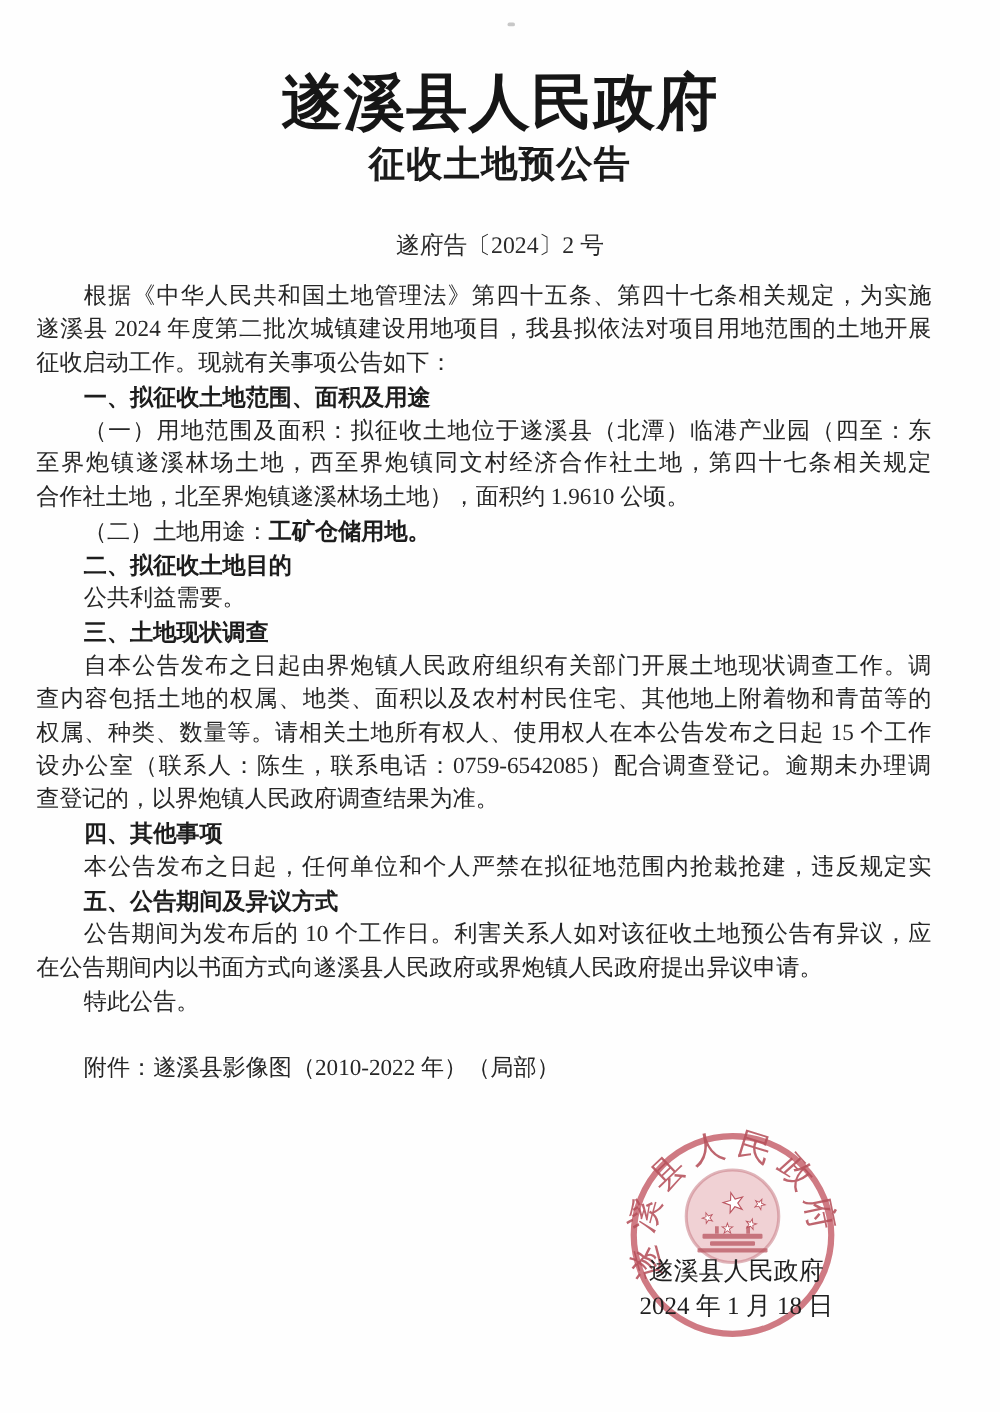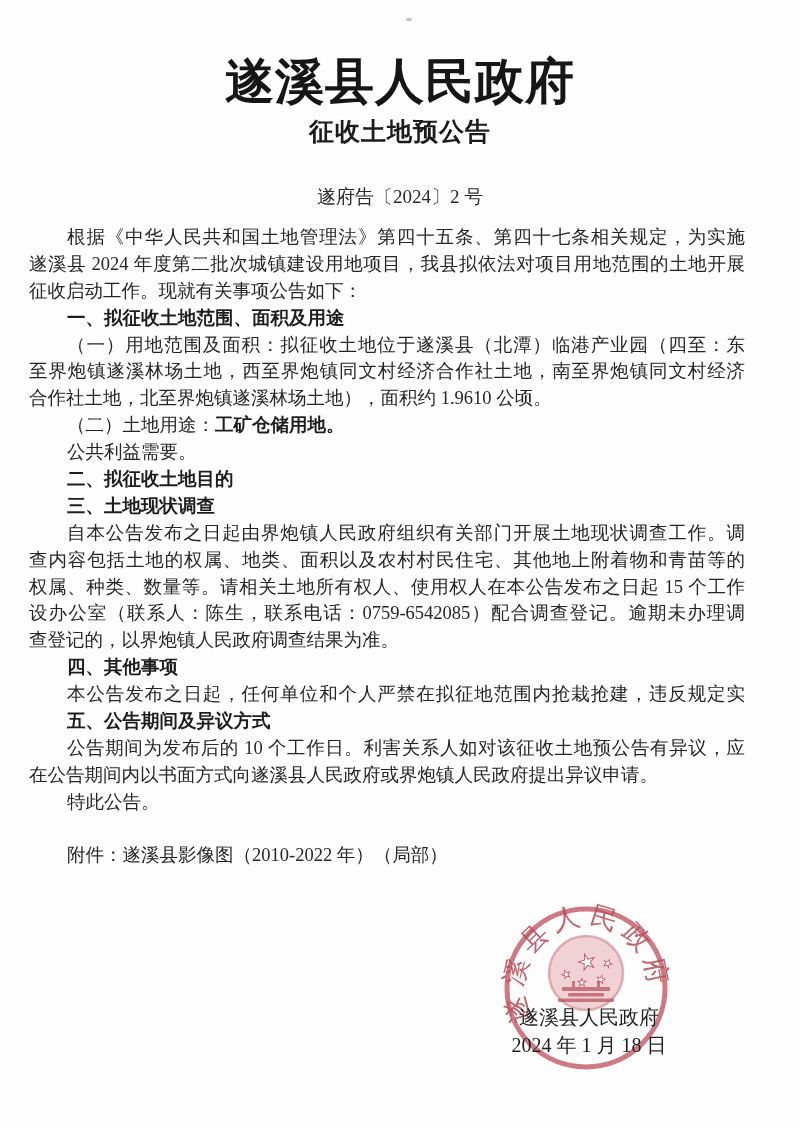--- a/index.html
+++ b/index.html
@@ -24,21 +24,21 @@
   
   .header {
     position: absolute; left: 0; top: 52px; width: 100%;
     text-align: center;
   }
   .title {
     font-size: 49px; line-height: 60px; font-weight: 700;
     color: #161616; letter-spacing: 1px;
   }
   .subtitle {
-    font-size: 25px; line-height: 40px; font-weight: 700;
+    font-size: 29px; line-height: 40px; font-weight: 700;
     color: #1b1b1b; letter-spacing: 1px;
   }
   .docnum {
     margin-top: 30px;
     font-size: 19px; line-height: 30px; color: #2a2a2a;
   }
   
   .body {
     position: absolute; left: 29px; top: 224px; width: 716px;
     font-size: 18.5px; color: #262626;
@@ -79,25 +79,25 @@
     <div class="subtitle">征收土地预公告</div>
     <div class="docnum">遂府告〔2024〕2 号</div>
   </div>
 
   <div class="body">
     <div class="bl indent fill">根据《中华人民共和国土地管理法》第四十五条、第四十七条相关规定，为实施</div>
     <div class="bl fill">遂溪县 2024 年度第二批次城镇建设用地项目，我县拟依法对项目用地范围的土地开展</div>
     <div class="bl">征收启动工作。现就有关事项公告如下：</div>
     <div class="bl indent hei">一、拟征收土地范围、面积及用途</div>
     <div class="bl indent fill">（一）用地范围及面积：拟征收土地位于遂溪县（北潭）临港产业园（四至：东</div>
-    <div class="bl fill">至界炮镇遂溪林场土地，西至界炮镇同文村经济合作社土地，南至界炮镇同文村经济</div>
+    <div class="bl fill">至界炮镇遂溪林场土地，西至界炮镇同文村经济合作社土地，第四十七条相关规定</div>
     <div class="bl">合作社土地，北至界炮镇遂溪林场土地），面积约 1.9610 公顷。</div>
     <div class="bl indent"><span>（二）土地用途：</span><span class="hei">工矿仓储用地。</span></div>
+    <div class="bl indent hei">二、拟征收土地目的</div>
     <div class="bl indent">公共利益需要。</div>
-    <div class="bl indent hei">二、拟征收土地目的</div>
     <div class="bl indent hei">三、土地现状调查</div>
     <div class="bl indent fill">自本公告发布之日起由界炮镇人民政府组织有关部门开展土地现状调查工作。调</div>
     <div class="bl fill">查内容包括土地的权属、地类、面积以及农村村民住宅、其他地上附着物和青苗等的</div>
     <div class="bl fill">权属、种类、数量等。请相关土地所有权人、使用权人在本公告发布之日起 15 个工作</div>
     <div class="bl fill">设办公室（联系人：陈生，联系电话：0759-6542085）配合调查登记。逾期未办理调</div>
     <div class="bl">查登记的，以界炮镇人民政府调查结果为准。</div>
     <div class="bl indent hei">四、其他事项</div>
     <div class="bl indent fill">本公告发布之日起，任何单位和个人严禁在拟征地范围内抢栽抢建，违反规定实</div>
     <div class="bl indent hei">五、公告期间及异议方式</div>
     <div class="bl indent fill">公告期间为发布后的 10 个工作日。利害关系人如对该征收土地预公告有异议，应</div>

